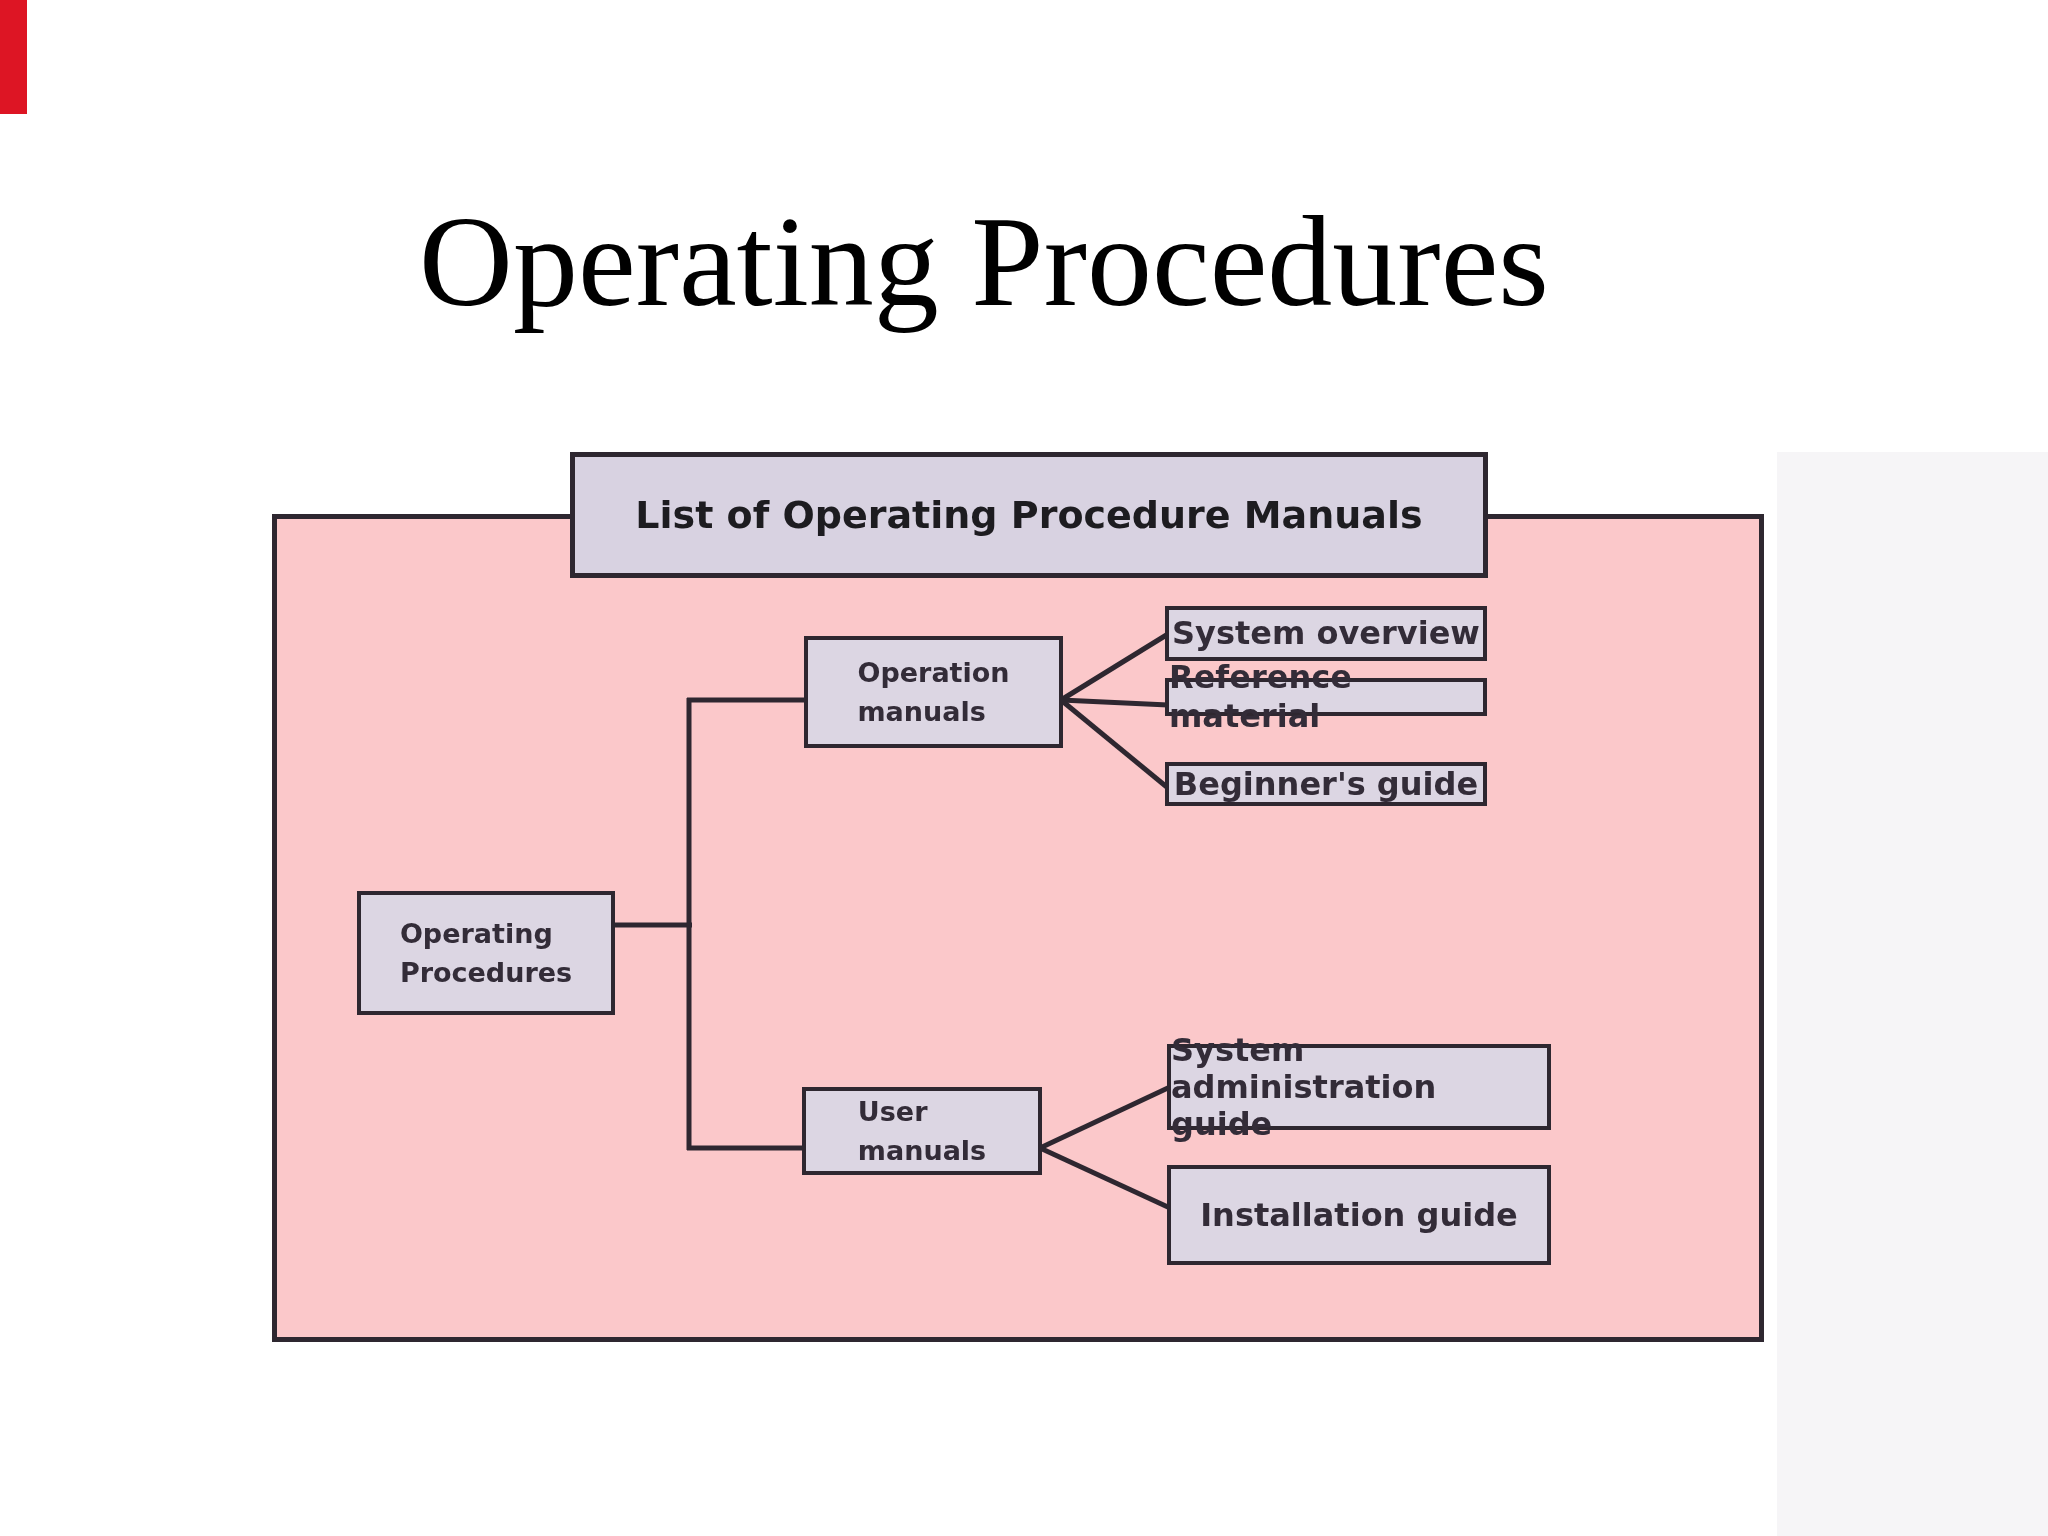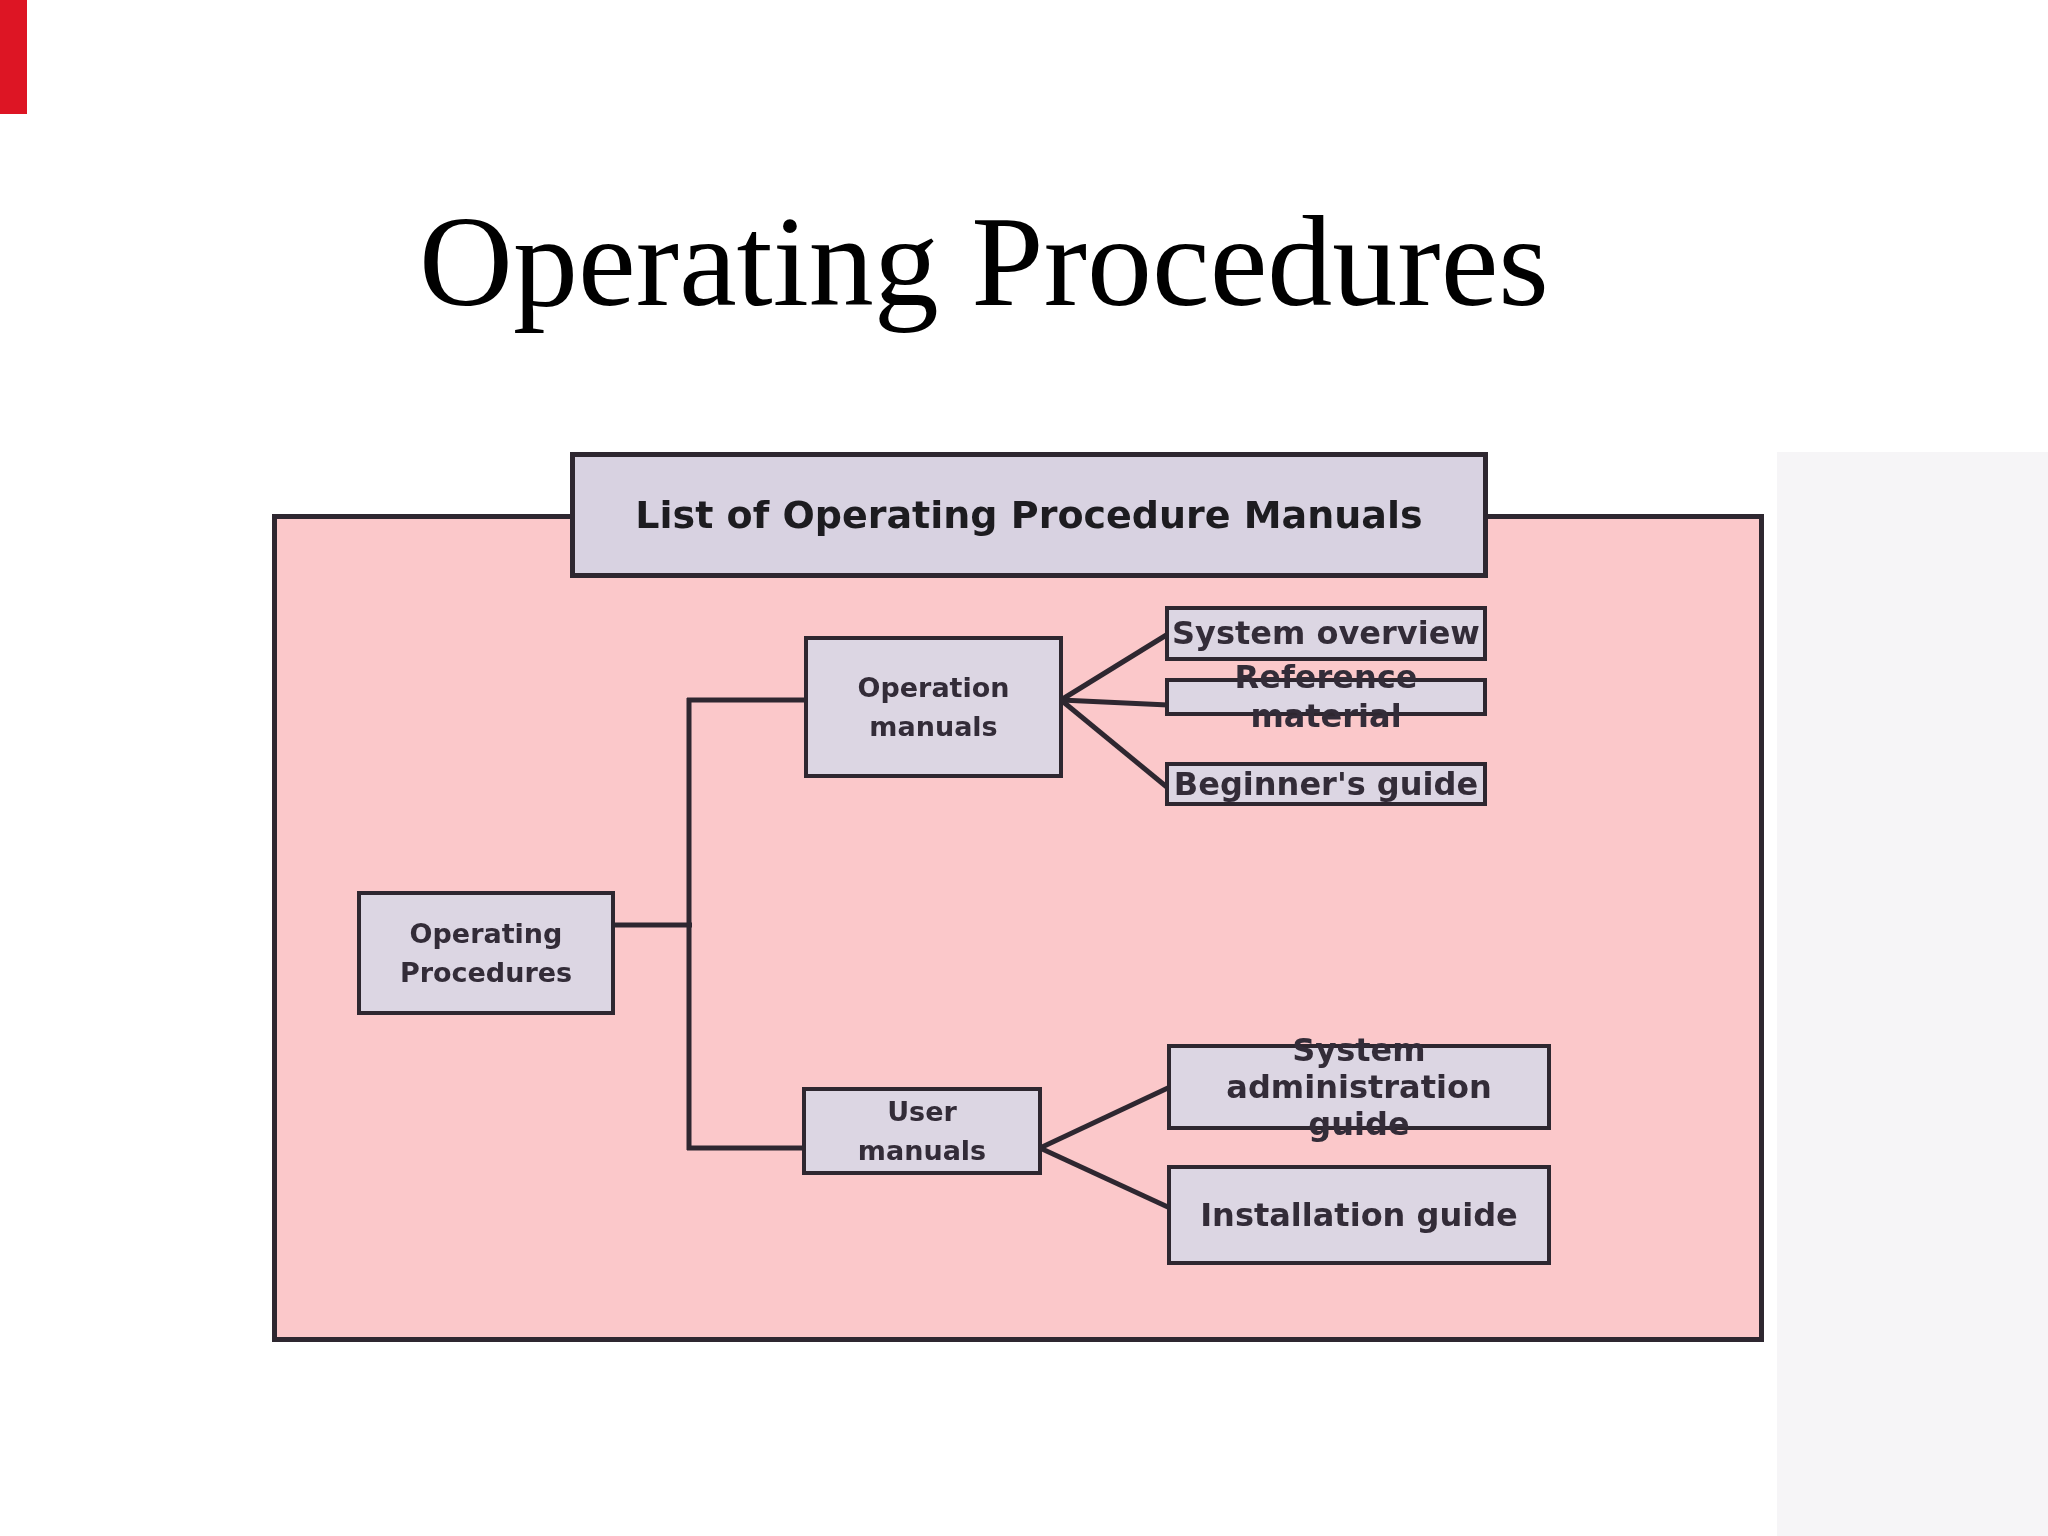--- a/index.html
+++ b/index.html
@@ -56,37 +56,37 @@
   .connectors line{
     stroke:var(--line);
     stroke-width:5;
   }
   .node{
     position:absolute;
     box-sizing:border-box;
     background:var(--lav);
     border:4px solid var(--line);
     display:flex;align-items:center;justify-content:center;
-    text-align:center;
+    text-align:left;
     font-weight:bold;
     font-size:27px;line-height:39px;
     color:var(--nodetext);
     white-space:pre-line;
     z-index:4;
   }
   .n-heading{
     left:570px;top:452px;width:918px;height:126px;
     border-width:5px;
     background:var(--headfill);
     font-size:38px;
     color:var(--headtext);
     z-index:3;
   }
   .n-root{left:357px;top:863px;width:258px;height:124px;margin-top:28px;}
-  .n-op{left:804px;top:636px;width:259px;height:142px;}
+  .n-op{left:804px;top:636px;width:259px;height:112px;}
   .n-user{left:802px;top:1087px;width:240px;height:88px;}
   .small{font-size:32px;}
   .n-sysov{left:1165px;top:606px;width:322px;height:55px;}
   .n-ref{left:1165px;top:678px;width:322px;height:38px;}
   .n-beg{left:1165px;top:762px;width:322px;height:44px;}
   .n-sysadmin{left:1167px;top:1044px;width:384px;height:86px;line-height:37px;}
   .n-install{left:1167px;top:1165px;width:384px;height:100px;}
 </style>
 </head>
 <body>

